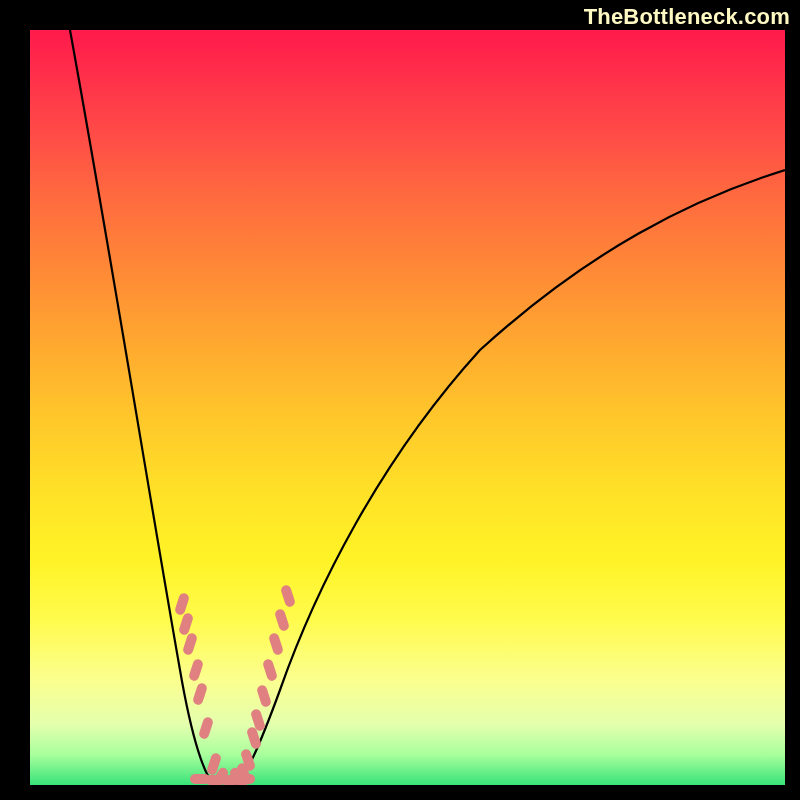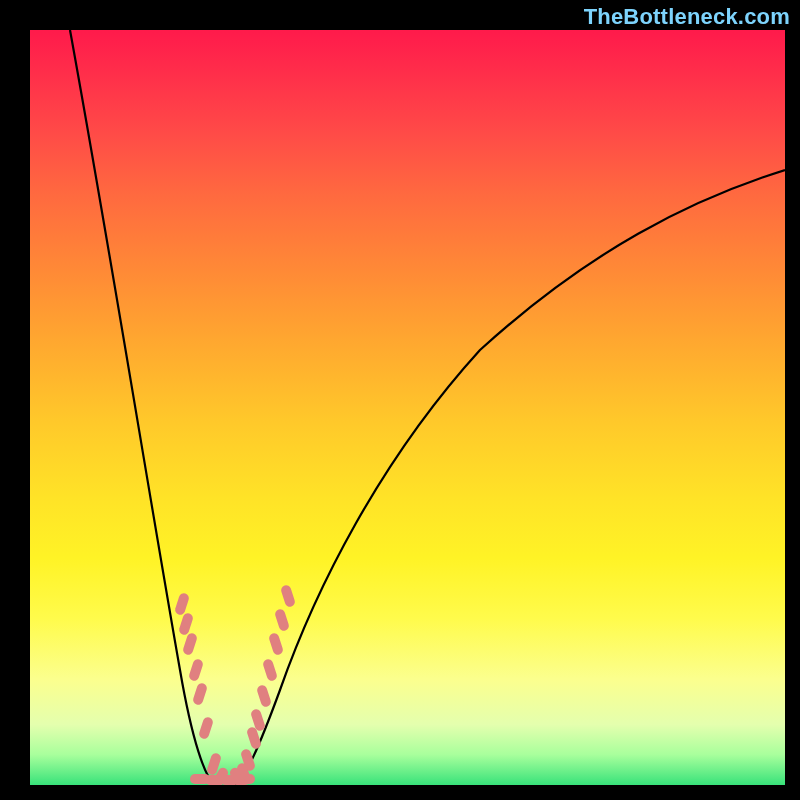--- a/index.html
+++ b/index.html
@@ -13,21 +13,21 @@
   .outer {
     width: 800px;
     height: 800px;
     background: #000;
     position: relative;
   }
   .watermark {
     position: absolute;
     top: 4px;
     right: 10px;
-    color: #7dd3fc;
+    color: #fef9c3;
     font-family: Arial, Helvetica, sans-serif;
     font-size: 22px;
     font-weight: 600;
     letter-spacing: 0.2px;
     z-index: 10;
   }
   .plot {
     position: absolute;
     left: 30px;
     top: 30px;

